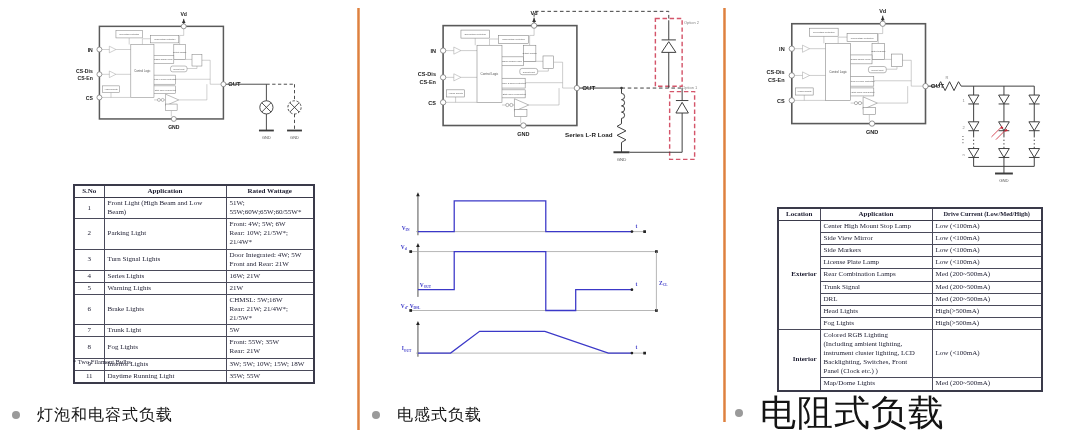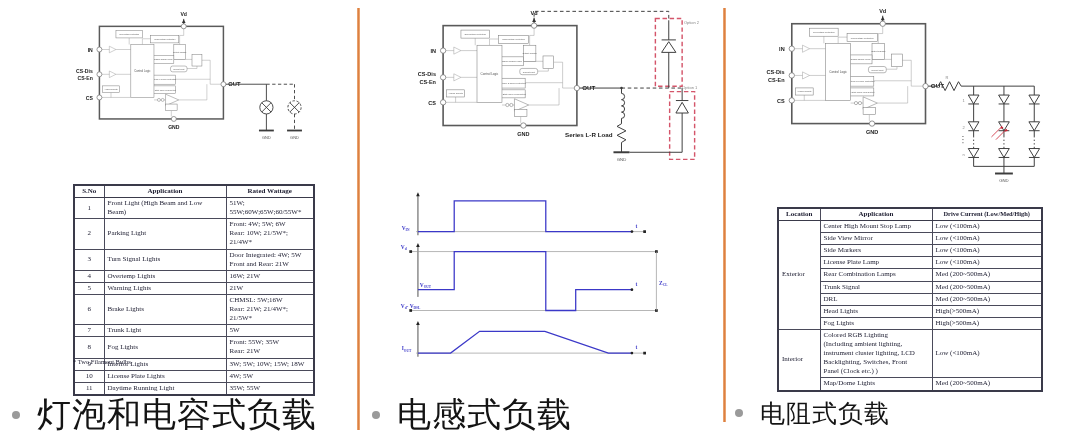--- a/index.html
+++ b/index.html
@@ -2,31 +2,31 @@
 <html><head>
 <meta charset="utf-8">
 <style>
   html,body{margin:0;padding:0;background:#fff;}
   .stage{position:relative;width:1074px;height:439px;background:#ffffff;overflow:hidden;
          font-family:"Liberation Sans","DejaVu Sans",sans-serif;}
   .divider{position:absolute;width:3px;background:linear-gradient(90deg,#f1b584,#d97b3d 45%,#f1b584);}
   .panel{position:absolute;top:0;height:439px;}
   .caption{position:absolute;display:flex;align-items:center;gap:17px;color:#141414;}
   .caption .bullet{width:8px;height:8px;border-radius:50%;background:#9a9a9a;flex:0 0 auto;}
-  .caption .txt{font-size:34px;font-family:"DejaVu Sans","Liberation Sans",sans-serif;letter-spacing:1px;white-space:nowrap;}
-  .caption.big .txt{font-size:25px;}
+  .caption .txt{font-size:16px;font-family:"DejaVu Sans","Liberation Sans",sans-serif;letter-spacing:1px;white-space:nowrap;}
+  .caption.big .txt{font-size:36px;}
 
   
   .dtable{border-collapse:collapse;border:2px solid #3a3a4a;background:#fff;
           font-family:"Liberation Serif","DejaVu Serif",serif;color:#1c1c30;table-layout:fixed;}
   .dtable th,.dtable td{border:1px solid #4a4a5a;padding:1px 3px;font-size:7px;line-height:1.3;
           overflow:hidden;vertical-align:middle;}
   .dtable th{font-weight:bold;text-align:center;border-bottom:1.6px solid #3a3a4a;}
   .dtable td.c{text-align:center;}
-  .dtable td.loc{text-align:left;font-weight:normal;}
+  .dtable td.loc{text-align:right;font-weight:bold;}
   .wrap{white-space:pre-line;}
   .footnote{font-family:"Liberation Serif","DejaVu Serif",serif;font-size:6.5px;color:#1c1c30;margin-top:1px;}
 
   
   svg{display:block;}
   .chipbox{fill:#fff;stroke:#5a5a5a;stroke-width:1.8;}
   .blk{fill:#fff;stroke:#7a7a7a;stroke-width:0.6;}
   .blktxt{font-size:2.4px;fill:#555;text-anchor:middle;font-family:"Liberation Sans",sans-serif;}
   .logictxt{font-size:3.4px;fill:#555;text-anchor:middle;font-family:"Liberation Sans",sans-serif;}
   .pin{fill:#fff;stroke:#7a7a7a;stroke-width:0.9;}
@@ -172,21 +172,21 @@
 Rear:   10W; 21/5W*; 21/4W*</td>
           </tr>
         <tr>
             <td class="c">3</td>
             <td>Turn Signal Lights</td>
             <td class="wrap">Door Integrated: 4W; 5W
 Front and Rear: 21W</td>
           </tr>
         <tr>
             <td class="c">4</td>
-            <td>Overtemp Lights</td>
+            <td>Series Lights</td>
             <td class="wrap">16W; 21W</td>
           </tr>
         <tr>
             <td class="c">5</td>
             <td>Warning Lights</td>
             <td class="wrap">21W</td>
           </tr>
         <tr>
             <td class="c">6</td>
             <td>Brake Lights</td>
@@ -201,25 +201,20 @@
         <tr>
             <td class="c">8</td>
             <td>Fog Lights</td>
             <td class="wrap">Front: 55W; 35W
 Rear:  21W</td>
           </tr>
         <tr>
             <td class="c">9</td>
             <td>Interior Lights</td>
             <td class="wrap">3W; 5W; 10W; 15W; 18W</td>
-          </tr>
-        <tr>
-            <td class="c">10</td>
-            <td>License Plate Lights</td>
-            <td class="wrap">4W; 5W</td>
           </tr>
         <tr>
             <td class="c">11</td>
             <td>Daytime Running Light</td>
             <td class="wrap">35W; 55W</td>
           </tr>
       </tbody>
     </table>
     <div class="footnote" style="position:absolute;left:73px;top:357px;">* Two Filament Bulbs</div>
 

